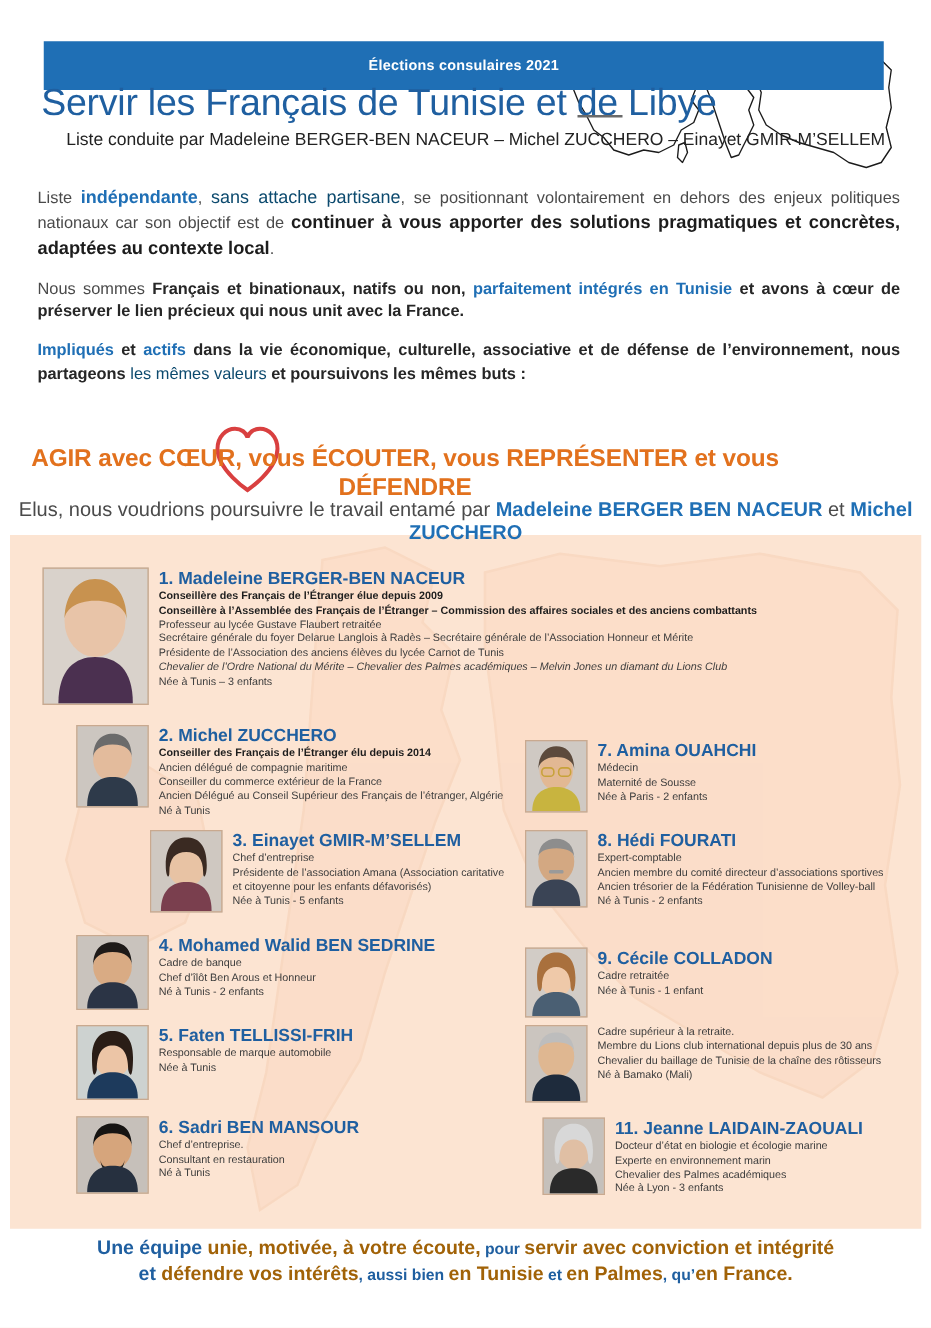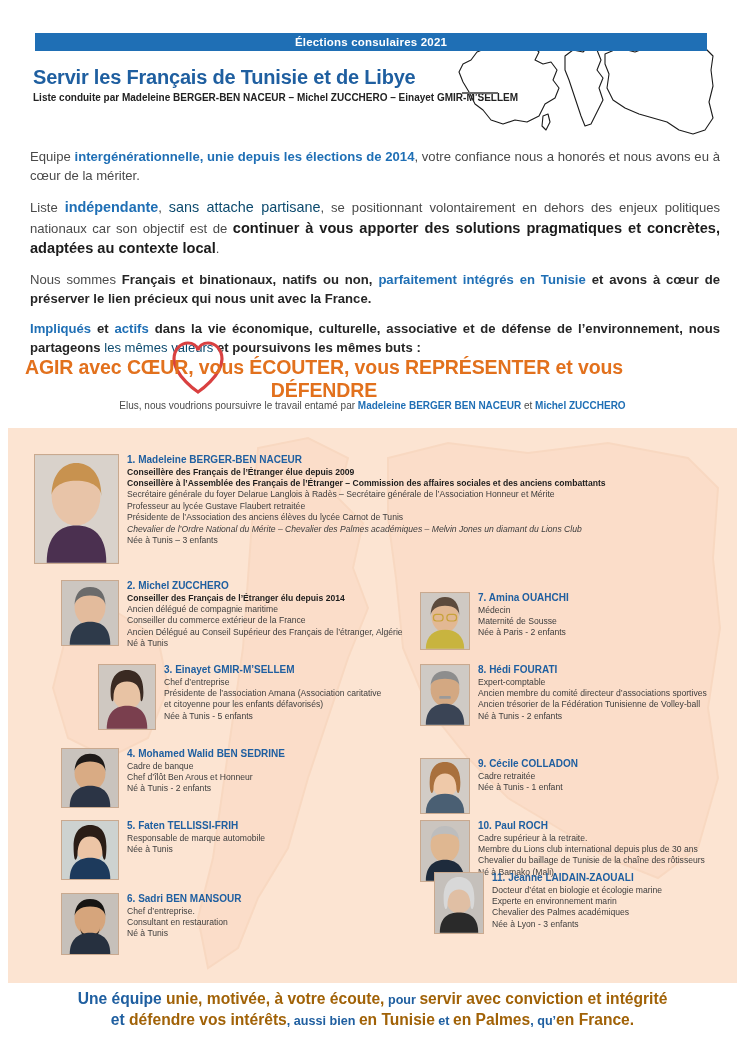--- a/index.html
+++ b/index.html
@@ -7,45 +7,46 @@
     width: 745px; height: 1062px;
     font-family: "Liberation Sans", sans-serif;
     background: #ffffff;
     overflow: hidden;
   }
   .page { position: relative; width: 745px; height: 1062px; background: #fff; }
 
   
   .header { position: relative; padding: 0; }
   .top-banner {
-    position: absolute; left: 35px; top: 33px; width: 672px; height: 18px;
+    position: absolute; left: 35px; top: 33px; width: 672px; height: 39px;
     background: #1f6fb5;
     color: #ffffff;
     font-size: 11.5px; font-weight: bold;
     display: flex; align-items: center; justify-content: center;
     letter-spacing: .2px;
   }
   .maps-wrap {
     position: absolute; right: 18px; top: 30px; width: 280px; height: 125px;
     pointer-events: none;
   }
   .maps-wrap svg { width: 100%; height: 100%; display: block; }
 
   .title-block { position: absolute; left: 33px; top: 66px; z-index: 3; }
   .main-title {
-    color: #1f5fa0; font-size: 20px; font-weight: bold;
+    color: #1f5fa0; font-size: 30px; font-weight: normal;
     letter-spacing: -0.2px; line-height: 1.1; white-space: nowrap;
   }
   .title-rule {
     position: absolute; left: 462px; top: 92px; width: 36px; height: 2px;
     background: #6a6a6a; z-index: 4;
   }
   .subtitle {
-    color: #222; font-size: 10px; margin-top: 4px; white-space: nowrap;
-    font-weight: bold;
+    color: #222; font-size: 14px; margin-top: 4px; white-space: nowrap;
+    font-weight: normal;
+    margin-left: 20px;
   }
 
   
   .intro { position: absolute; left: 30px; top: 148px; width: 690px; z-index: 2; }
   .para { font-size: 13.1px; line-height: 1.42; color: #3a3a3a; margin-bottom: 12px;
           text-align: justify; }
   .para.j { text-align: justify; }
   .b-blue  { color: #1f6fb5; font-weight: bold; }
   .b-org   { color: #0c4a6e; font-weight: normal; }
   .b-dark  { color: #262626; font-weight: bold; }
@@ -56,41 +57,41 @@
     position: absolute; left: 0; top: 356px; width: 648px; text-align: center;
     color: #e2711d; font-size: 19.5px; font-weight: bold; letter-spacing: -0.1px;
     z-index: 3;
   }
   .heart {
     position: absolute; left: 168px; top: 338px; width: 60px; height: 58px; z-index: 2;
   }
   .heart svg { width: 100%; height: 100%; }
   .elus {
     position: absolute; left: 0; top: 400px; width: 745px; text-align: center;
-    font-size: 10px; color: #4a4a4a; z-index: 3;
+    font-size: 16px; color: #4a4a4a; z-index: 3;
   }
   .elus .nm { color: #1f6fb5; font-weight: bold; }
 
   
   .candidates {
     position: absolute; left: 8px; top: 428px; width: 729px; height: 555px;
     background: #fce4d2; overflow: hidden;
   }
   .bg-map { position: absolute; inset: 0; width: 100%; height: 100%; opacity: .55; }
   .bg-map svg { width: 100%; height: 100%; display: block; }
 
   .cand { position: absolute; display: flex; gap: 8px; }
   .photo {
     flex: 0 0 auto; border: 1px solid #c9a98f; background: #cfc3b8;
     overflow: hidden; position: relative;
   }
   .photo svg { display: block; width: 100%; height: 100%; }
   .cinfo { position: relative; }
   .cname {
-    color: #1f5fa0; font-weight: bold; font-size: 10px; line-height: 1.15;
+    color: #1f5fa0; font-weight: bold; font-size: 14px; line-height: 1.15;
     white-space: nowrap; margin-bottom: 1px;
   }
   .cname .num { color: #1f5fa0; }
   .cline { font-size: 8.6px; color: #3d3d3d; line-height: 1.33; white-space: nowrap; }
   .cline.bold { font-weight: bold; color: #1d1d1d; }
   .cline.ital { font-style: italic; }
 
   
   .footer {
     position: absolute; left: 0; top: 988px; width: 745px; text-align: center;
@@ -132,23 +133,20 @@
 
     <div class="title-block">
       <div class="main-title">Servir les Français de Tunisie et de Libye</div>
       <div class="subtitle">Liste conduite par Madeleine BERGER-BEN NACEUR – Michel ZUCCHERO – Einayet GMIR-M’SELLEM</div>
     </div>
     <div class="title-rule"></div>
   </div>
 
   <div class="intro">
 
-    <p class="para">
-      <span class="plain">Equipe </span><span class="b-blue">intergénérationnelle, unie depuis les élections de 2014</span><span class="plain">, votre confiance nous a honorés et nous avons eu à cœur de la mériter.</span>
-    </p>
 
     <p class="para j">
       <span class="plain">Liste </span><span class="b-blue" style="font-size:14.4px">indépendante</span><span class="plain">, </span><span class="b-org" style="font-size:14.4px">sans attache partisane</span><span class="plain">, se positionnant volontairement en dehors des enjeux politiques nationaux car son objectif est de </span><span class="b-dark-lg">continuer à vous apporter des solutions pragmatiques et concrètes, adaptées au contexte local</span><span class="plain">.</span>
     </p>
 
     <p class="para">
       <span class="plain">Nous sommes </span><span class="b-dark">Français et binationaux, natifs ou non, </span><span class="b-blue">parfaitement intégrés en Tunisie</span><span class="b-dark"> et avons à cœur de préserver le lien précieux qui nous unit avec la France.</span>
     </p>
 
     <p class="para">
@@ -191,22 +189,22 @@
             <rect width="85" height="110" fill="#d9d2cb"></rect>
             <ellipse cx="42" cy="42" rx="25" ry="30" fill="#e8c4a8"></ellipse>
             <path d="M17 42 C17 18 30 8 42 8 C56 8 68 18 68 42 C68 34 60 26 42 26 C26 26 17 34 17 42 Z" fill="#c8924f"></path>
             <path d="M12 110 C12 82 26 72 42 72 C60 72 73 82 73 110 Z" fill="#4b3050"></path>
           </svg>
       </div>
       <div class="cinfo">
         <div class="cname"><span class="num">1.</span> <span>Madeleine BERGER-BEN NACEUR</span></div>
         <div class="cline bold">Conseillère des Français de l’Étranger élue depuis 2009</div>
         <div class="cline bold">Conseillère à l’Assemblée des Français de l’Étranger – Commission des affaires sociales et des anciens combattants</div>
+        <div class="cline">Professeur au lycée Gustave Flaubert retraitée</div>
         <div class="cline">Secrétaire générale du foyer Delarue Langlois à Radès – Secrétaire générale de l’Association Honneur et Mérite</div>
-        <div class="cline">Professeur au lycée Gustave Flaubert retraitée</div>
         <div class="cline">Présidente de l’Association des anciens élèves du lycée Carnot de Tunis</div>
         <div class="cline ital">Chevalier de l’Ordre National du Mérite – Chevalier des Palmes académiques – Melvin Jones un diamant du Lions Club</div>
         <div class="cline">Née à Tunis – 3 enfants</div>
       </div>
     </div>
 
     <div class="cand" style="left:53px; top:152px;">
       <div class="photo" style="width:58px;height:66px;">
         <svg viewBox="0 0 58 66">
             <rect width="58" height="66" fill="#ccc6c0"></rect>
@@ -218,21 +216,21 @@
       <div class="cinfo">
         <div class="cname"><span class="num">2.</span> <span>Michel ZUCCHERO</span></div>
         <div class="cline bold">Conseiller des Français de l’Étranger élu depuis 2014</div>
         <div class="cline">Ancien délégué de compagnie maritime</div>
         <div class="cline">Conseiller du commerce extérieur de la France</div>
         <div class="cline">Ancien Délégué au Conseil Supérieur des Français de l’étranger, Algérie</div>
         <div class="cline">Né à Tunis</div>
       </div>
     </div>
 
-    <div class="cand" style="left:42px; top:236px;padding-left:48px;">
+    <div class="cand" style="left:64px; top:236px;padding-left:48px;">
       <div class="photo" style="width:58px;height:66px;">
         <svg viewBox="0 0 58 66">
             <rect width="58" height="66" fill="#cfc8c1"></rect>
             <ellipse cx="29" cy="27" rx="16" ry="19" fill="#e8c3a4"></ellipse>
             <path d="M12 28 C12 11 20 5 29 5 C39 5 46 11 46 28 C46 38 43 40 43 34 C43 22 38 17 29 17 C20 17 15 22 15 34 C15 40 12 38 12 28 Z" fill="#3a2a22"></path>
             <path d="M8 66 C8 48 18 42 29 42 C41 42 50 48 50 66 Z" fill="#7a3f4e"></path>
           </svg>
       </div>
       <div class="cinfo">
         <div class="cname"><span class="num">3.</span> <span>Einayet GMIR-M’SELLEM</span></div>
@@ -351,29 +349,28 @@
     <div class="cand" style="left:412px; top:392px;">
       <div class="photo" style="width:50px;height:62px;">
         <svg viewBox="0 0 50 62">
             <rect width="50" height="62" fill="#cbc5bf"></rect>
             <ellipse cx="25" cy="25" rx="15" ry="18" fill="#dfb791"></ellipse>
             <path d="M10 22 C10 11 16 5 25 5 C34 5 40 11 40 22 C40 16 34 13 25 13 C16 13 10 16 10 22 Z" fill="#bdbdbd"></path>
             <path d="M5 62 C5 46 14 40 25 40 C36 40 45 46 45 62 Z" fill="#1e2b3c"></path>
           </svg>
       </div>
       <div class="cinfo">
-        <div class="cname"><span class="num">10.</span> <span>Paul ROCH</span></div>
         <div class="cline">Cadre supérieur à la retraite.</div>
         <div class="cline">Membre du Lions club international depuis plus de 30 ans</div>
         <div class="cline">Chevalier du baillage de Tunisie de la chaîne des rôtisseurs</div>
         <div class="cline">Né à Bamako (Mali)</div>
       </div>
     </div>
 
-    <div class="cand" style="left:412px; top:444px;padding-left:14px;">
+    <div class="cand" style="left:412px; top:466px;padding-left:14px;">
       <div class="photo" style="width:50px;height:62px;">
         <svg viewBox="0 0 50 62">
             <rect width="50" height="62" fill="#c5c0bb"></rect>
             <ellipse cx="25" cy="25" rx="14" ry="17" fill="#e0bfa4"></ellipse>
             <path d="M9 26 C9 10 16 4 25 4 C34 4 41 10 41 26 C41 38 38 40 37 34 C37 22 32 17 25 17 C18 17 13 22 13 34 C12 40 9 38 9 26 Z" fill="#d8d8d8"></path>
             <path d="M5 62 C5 46 14 41 25 41 C36 41 45 46 45 62 Z" fill="#2a2a2a"></path>
           </svg>
       </div>
       <div class="cinfo">
         <div class="cname"><span class="num">11.</span> <span>Jeanne LAIDAIN-ZAOUALI</span></div>

